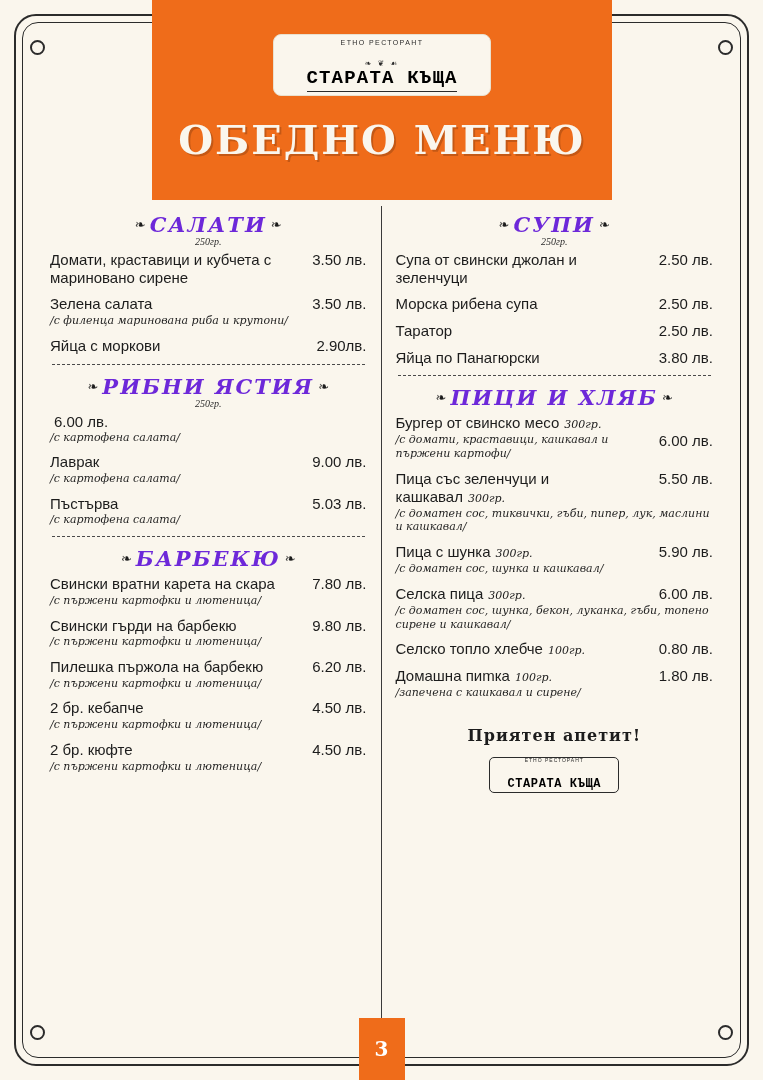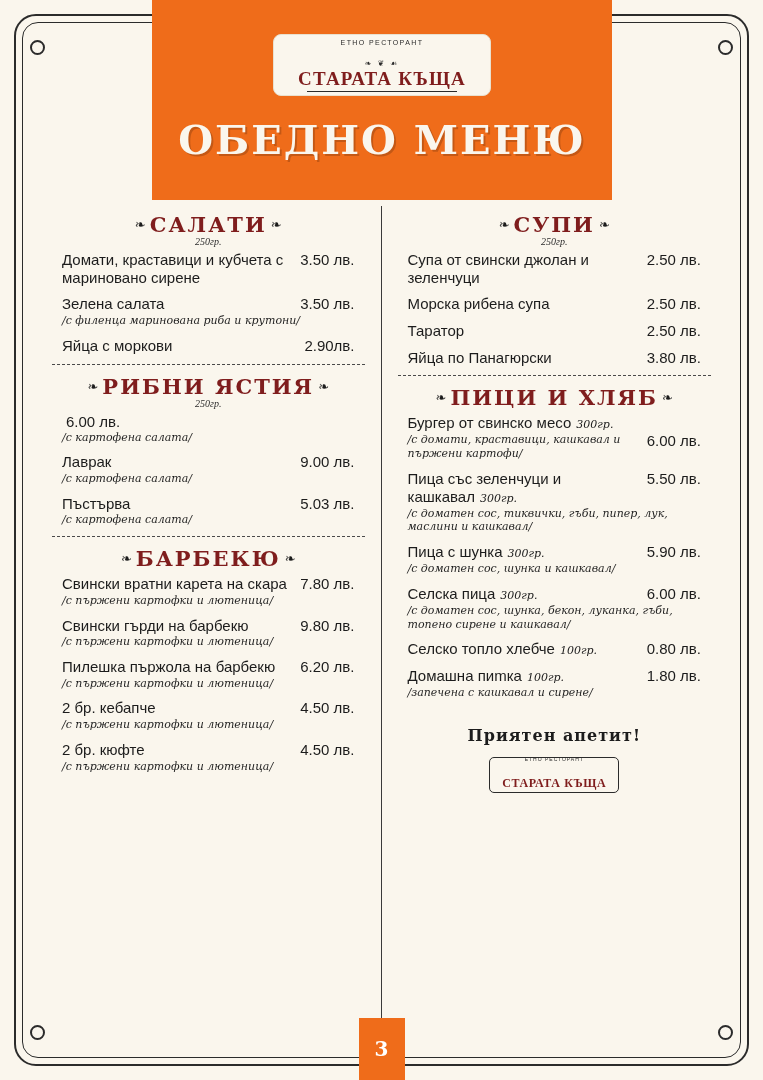--- a/index.html
+++ b/index.html
@@ -65,25 +65,25 @@
     font-family: Liberation Sans, sans-serif;
     font-size: 7px; letter-spacing: 1.4px;
     color: #2b2b2b; margin-bottom: 14px;
     text-transform: uppercase;
   }
   .logo-orn {
     font-size: 8px; color: #2b2b2b; letter-spacing: 2px;
     margin-bottom: 1px;
   }
   .logo-main {
-    font-family: Liberation Serif, serif;
+    font-family: Liberation Mono, monospace;
     font-weight: bold;
     font-size: 19px;
     letter-spacing: 1.2px;
-    color: #7f1d1d;
+    color: #000000;
     white-space: nowrap;
   }
   .logo-under {
     width: 150px; height: 1px; background: #2b2b2b; margin-top: 3px;
   }
   .banner-title {
     position: absolute;
     left: 0; right: 0; top: 116px;
     text-align: center;
     font-family: "DejaVu Serif", serif;
@@ -109,38 +109,39 @@
 
   .section-head {
     text-align: center;
     margin: 6px 0 4px;
   }
   .section-title {
     font-family: "DejaVu Serif", serif;
     font-weight: bold;
     font-size: 21px;
     letter-spacing: 2px;
-    color: #7f1d1d;
+    color: #6d28d9;
     display: inline-block;
+    font-style: italic;
   }
   .orn { font-size: 13px; color: #1c1c1c; vertical-align: 3px; letter-spacing: 0; }
   .section-sub {
     font-size: 10px;
     font-style: italic;
     margin-top: -1px;
     color: #2b2b2b;
   }
 
   .divider {
     border-top: 1px dashed #4a4a4a;
     margin: 9px 2px;
     height: 0;
   }
 
-  .item { margin: 0 12px 9px; }
+  .item { margin: 0 0 9px; }
   .item-row {
     display: flex;
     align-items: flex-start;
     justify-content: space-between;
     gap: 6px;
   }
   .item-name {
     font-family: "Liberation Sans", sans-serif;
     font-size: 15px;
     line-height: 1.18;

